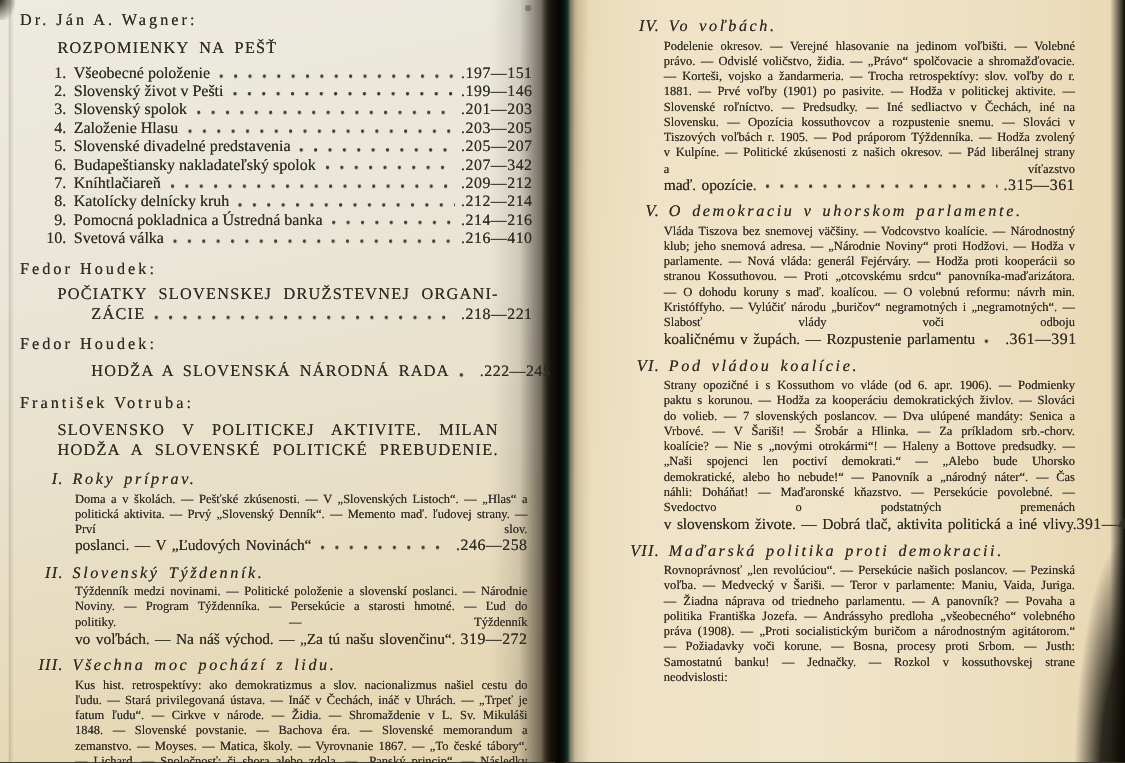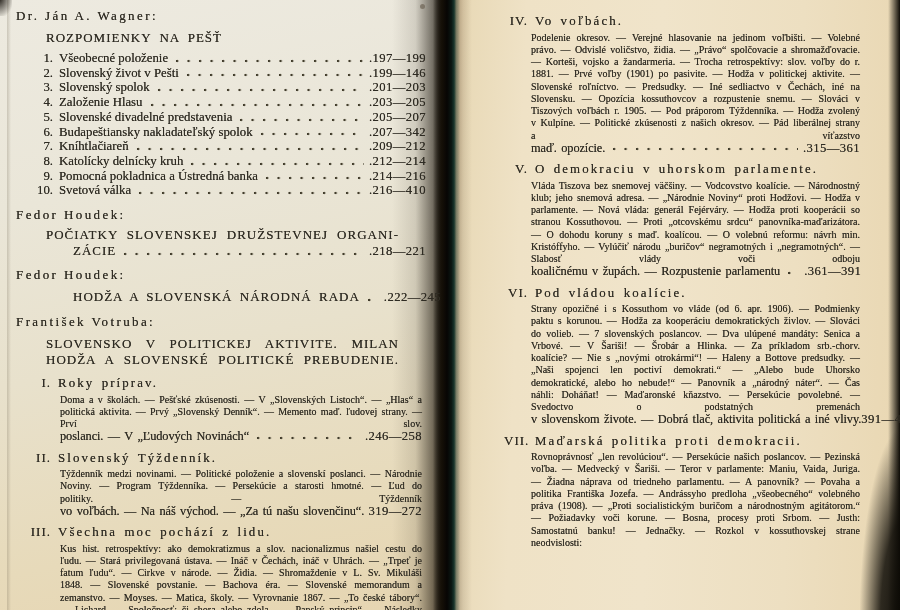--- a/index.html
+++ b/index.html
@@ -74,21 +74,21 @@
   .toc-num{width:19px;text-align:right;font-size:12.8px;flex:none;}
   .toc-label{font-size:12.8px;margin-left:6px;white-space:nowrap;}
   .leader{
     flex:1;height:10px;align-self:flex-end;margin:0 5px 1px 7px;min-width:12px;
     background-image:radial-gradient(circle at 2px 6px,#413c2b 1.15px,rgba(0,0,0,0) 1.6px);
     background-size:11.5px 10px;background-repeat:repeat-x;
   }
   .pages{font-size:12.7px;white-space:nowrap;letter-spacing:0.4px;flex:none;}
 
   .section{margin-top:7px;}
-  .sec-head{display:flex;align-items:baseline;margin-bottom:2.5px;}
+  .sec-head{display:flex;align-items:baseline;margin-bottom:2.5px;font-style:italic;}
   .sec-num{text-align:right;font-size:13px;letter-spacing:1px;flex:none;}
   .sec-title{font-size:12.9px;letter-spacing:2.1px;word-spacing:2px;margin-left:7px;white-space:nowrap;}
   .content-left .sec-num{width:37px;}
   .content-right .sec-num{width:24px;}
 
   .sec-body{
     margin:0;text-align:justify;text-align-last:justify;
     font-size:10px;line-height:12.25px;word-spacing:1.5px;
   }
   .content-left .sec-bodywrap{margin-left:46px;width:362px;}
@@ -112,21 +112,21 @@
 
 <div class="content content-left">
   <div class="author">Dr. Ján A. Wagner:</div>
   <div class="h-caps mt6" style="text-align:left;">ROZPOMIENKY NA PEŠŤ</div>
 
   <div class="toc">
     <div class="toc-row">
         <span class="toc-num">1.</span>
         <span class="toc-label">Všeobecné položenie</span>
         <span class="leader"></span>
-        <span class="pages">.197—199</span>
+        <span class="pages">.197—151</span>
       </div>
     <div class="toc-row">
         <span class="toc-num">2.</span>
         <span class="toc-label">Slovenský život v Pešti</span>
         <span class="leader"></span>
         <span class="pages">.199—146</span>
       </div>
     <div class="toc-row">
         <span class="toc-num">3.</span>
         <span class="toc-label">Slovenský spolok</span>

